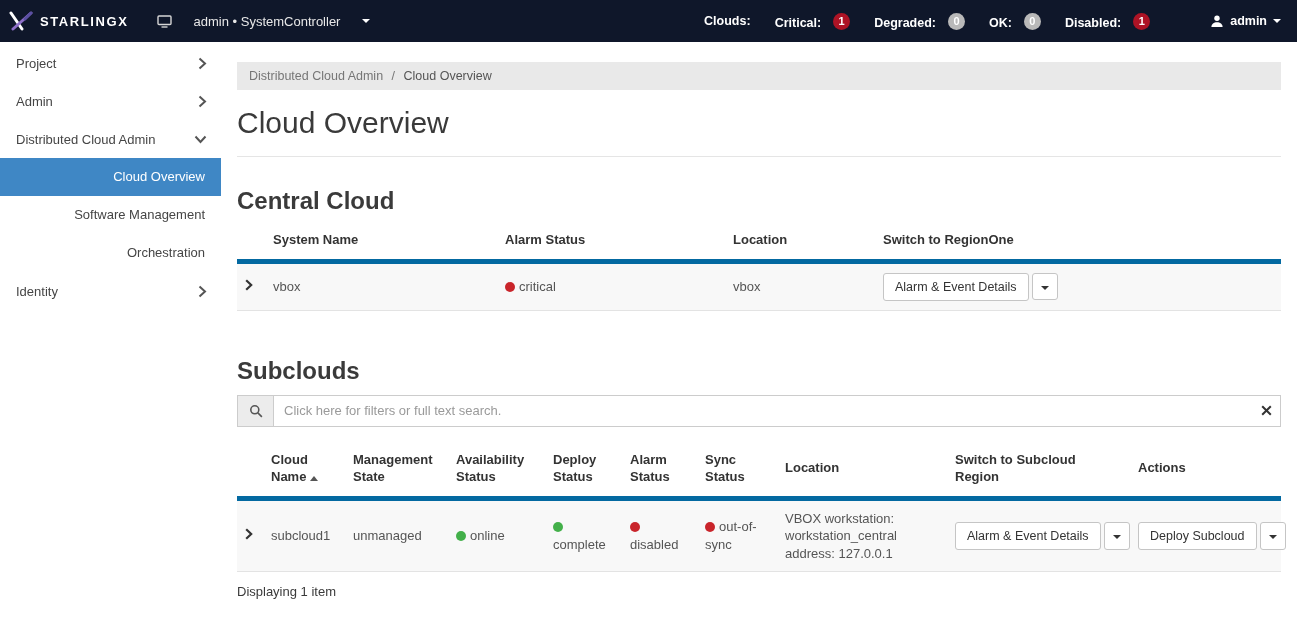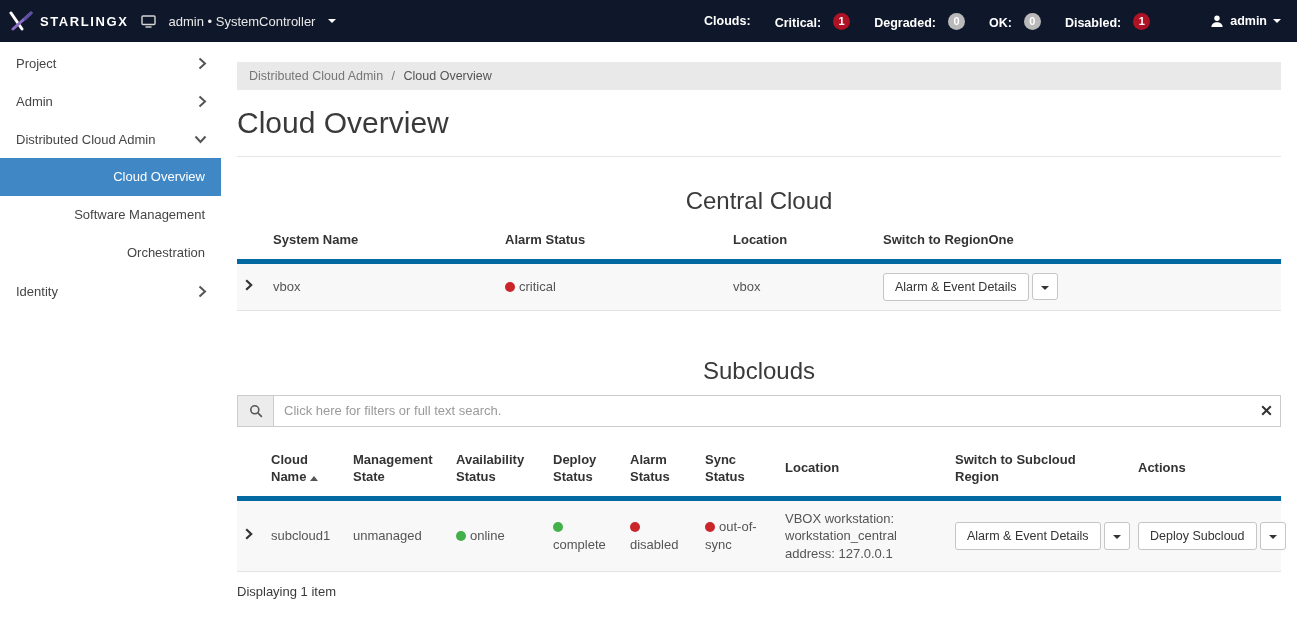--- a/index.html
+++ b/index.html
@@ -11,21 +11,21 @@
   }
   .app { width:1297px; height:634px; display:flex; flex-direction:column; }
 
   
   .topbar {
     height:42px; flex:0 0 42px; background:#0f172a; color:#fff;
     display:flex; align-items:center; padding:0 16px 0 8px; font-size:13px;
   }
   .brand { display:flex; align-items:center; gap:6px; cursor:pointer; }
   .brand-text { font-weight:bold; letter-spacing:1.6px; font-size:13px; color:#fff; }
-  .context-menu { display:flex; align-items:center; gap:13px; margin-left:12px; cursor:pointer; color:#e8e8e8; }
+  .context-menu { display:flex; align-items:center; gap:22px; margin-left:28px; cursor:pointer; color:#e8e8e8; }
   .caret-down { display:inline-block; width:0; height:0; border-left:4px solid transparent; border-right:4px solid transparent; border-top:4px solid #fff; }
   .top-right { margin-left:auto; display:flex; align-items:center; gap:12px; }
   .tb-label { font-weight:bold; color:#fff; font-size:12.5px; }
   .counter { display:inline-flex; align-items:flex-end; gap:12px; cursor:pointer;margin-left:12px; }
   .badge {
     display:inline-flex; align-items:center; justify-content:center;
     min-width:17px; height:17px; border-radius:9px; padding:0 4px;
     font-size:11px; font-weight:bold; color:#fff;
   }
   .badge.red { background:#ad1325; }
@@ -50,21 +50,21 @@
 
   
   .breadcrumb { margin-top:20px; background:#e9e9e9; padding:7px 12px; font-size:12.5px; color:#767676; }
   .breadcrumb .crumb-parent { color:#767676; cursor:pointer; }
   .breadcrumb .crumb-sep { margin:0 5px; }
   .breadcrumb .crumb-current { color:#555; }
   .page-title {
     font-size:30px; font-weight:400; color:#3a3a3a; margin:16px 0 0;
     padding-bottom:16px; border-bottom:1px solid #e5e5e5;
   }
-  .section-heading { font-size:24px; font-weight:400; color:#3a3a3a;text-align:center; }
+  .section-heading { font-size:24px; font-weight:700; color:#3a3a3a; }
   .central-heading { margin:30px 0 6px; }
   .subclouds-heading { margin:46px 0 10px; }
 
   
   table { width:100%; border-collapse:collapse; table-layout:fixed; font-size:13px; color:#333; }
   th { text-align:left; font-weight:bold; padding:10px 8px; vertical-align:middle; line-height:1.35; }
   thead th { border-bottom:1px solid #d8d8d8; }
   tbody tr { background:#f8f8f8; }
   td { padding:9px 8px; vertical-align:middle; line-height:1.35; border-top:5px solid #0369a1; border-bottom:1px solid #e3e3e3; }
   .dot { display:inline-block; width:10px; height:10px; border-radius:50%; margin-right:4px; vertical-align:-1px; }

